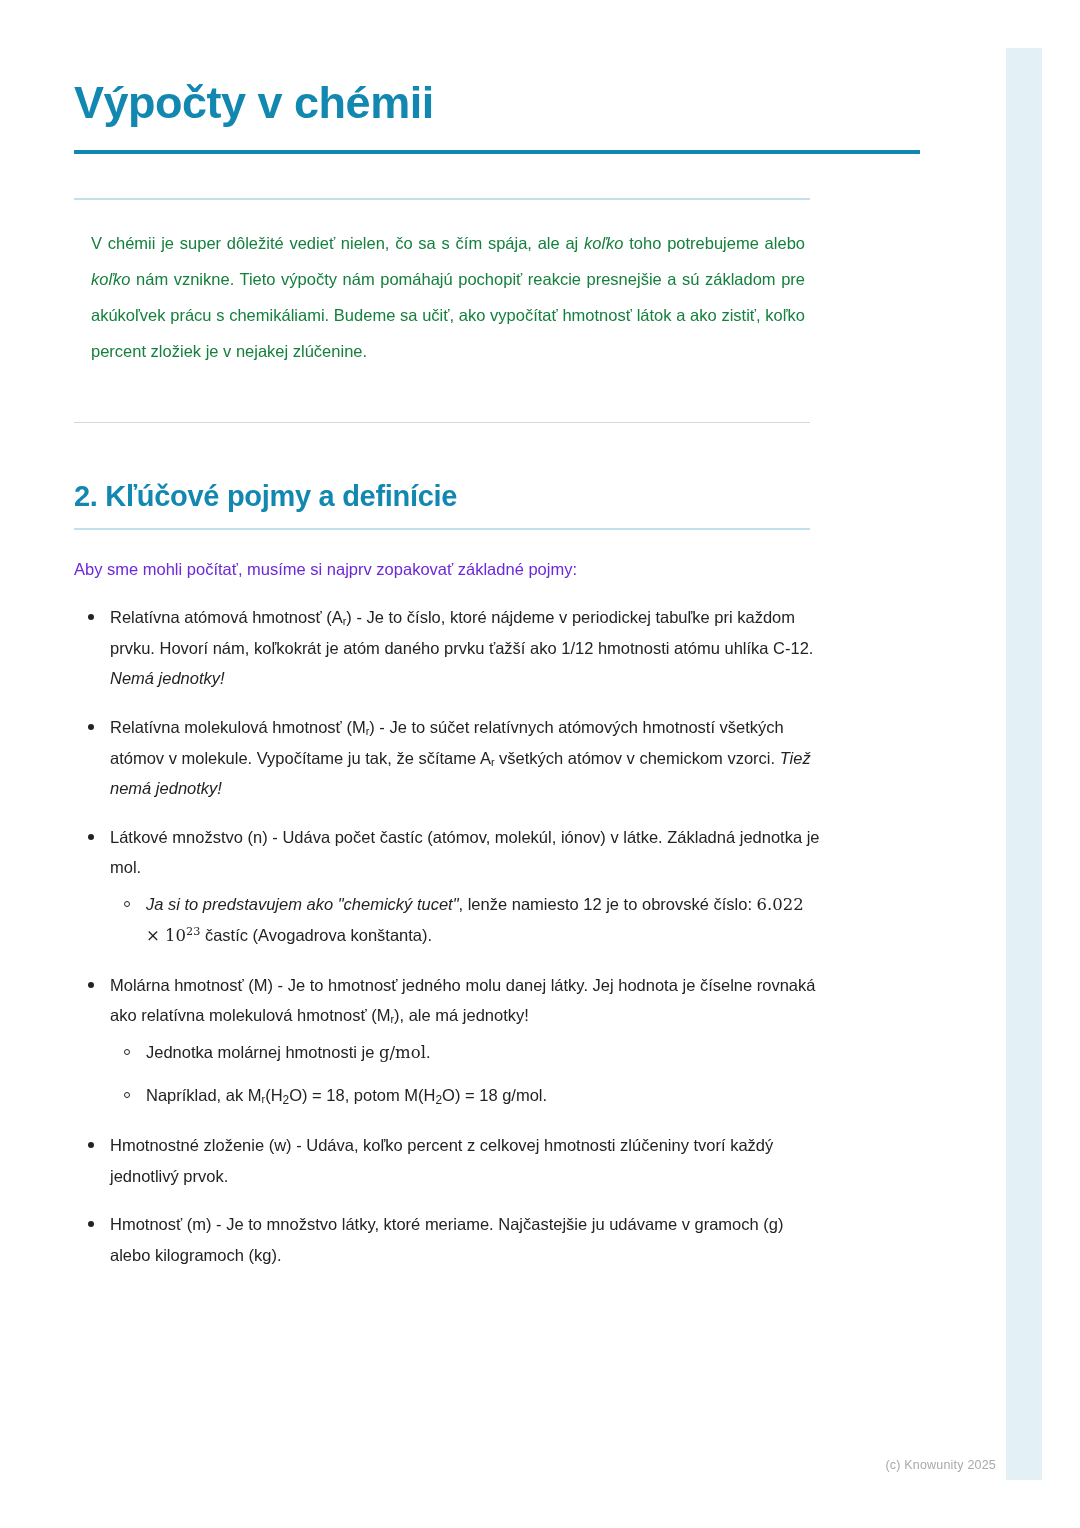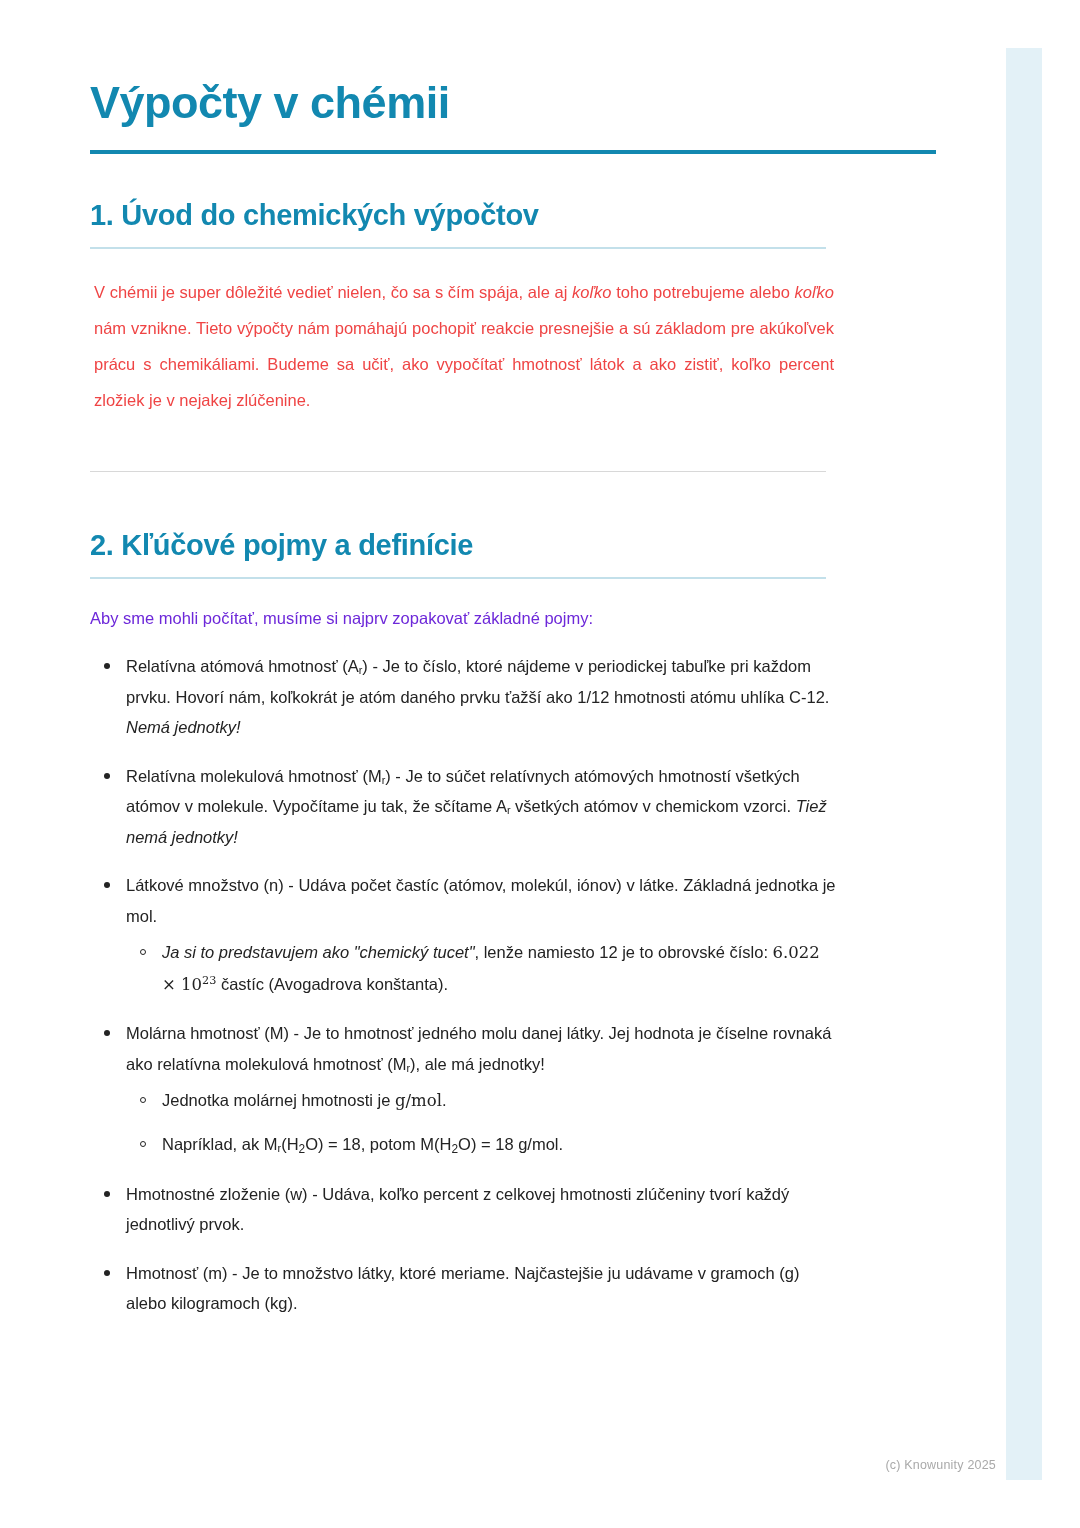--- a/index.html
+++ b/index.html
@@ -32,21 +32,21 @@
   .edge-band-inner {
     position: absolute;
     top: 48px;
     right: 38px;
     width: 36px;
     height: 1432px;
     background: #e3f1f7;
   }
   .content {
     position: absolute;
-    left: 90px;
+    left: 74px;
     top: 78px;
     width: 748px;
   }
   h1.doc-title {
     font-size: 45px;
     line-height: 1.12;
     font-weight: 700;
     color: #1288b0;
     margin: 0 0 22px 0;
     letter-spacing: -0.5px;
@@ -67,23 +67,23 @@
   }
   .section-rule {
     height: 2px;
     background: #c3e0ea;
     width: 736px;
     margin: 0 0 26px 0;
   }
   p.body-text {
     font-size: 16.5px;
     line-height: 2.18;
-    margin: 4px;
+    margin: 17px;
     text-align: justify;
-    color: #ef4444;
+    color: #15803d;
   }
   .soft-divider {
     height: 1px;
     background: #d8d8d8;
     width: 736px;
     margin: 52px 0 56px 0;
   }
   p.lead {
     font-size: 16.5px;
     line-height: 1.6;
@@ -167,21 +167,20 @@
 <div class="page">
 
   <div class="edge-band-inner"></div>
   <div class="edge-band-outer"></div>
 
   <div class="content">
 
     <h1 class="doc-title">Výpočty v chémii</h1>
     <div class="title-rule"></div>
 
-    <h2 class="section-title">1. Úvod do chemických výpočtov</h2>
     <div class="section-rule"></div>
 
     <p class="body-text"><span>V chémii je super dôležité vedieť nielen, čo sa s čím spája, ale aj </span><i>koľko</i><span> toho potrebujeme alebo </span><i>koľko</i><span> nám vznikne. Tieto výpočty nám pomáhajú pochopiť reakcie presnejšie a sú základom pre akúkoľvek prácu s chemikáliami. Budeme sa učiť, ako vypočítať hmotnosť látok a ako zistiť, koľko percent zložiek je v nejakej zlúčenine.</span></p>
 
     <div class="soft-divider"></div>
 
     <h2 class="section-title">2. Kľúčové pojmy a definície</h2>
     <div class="section-rule"></div>
 
     <p class="lead">Aby sme mohli počítať, musíme si najprv zopakovať základné pojmy:</p>

